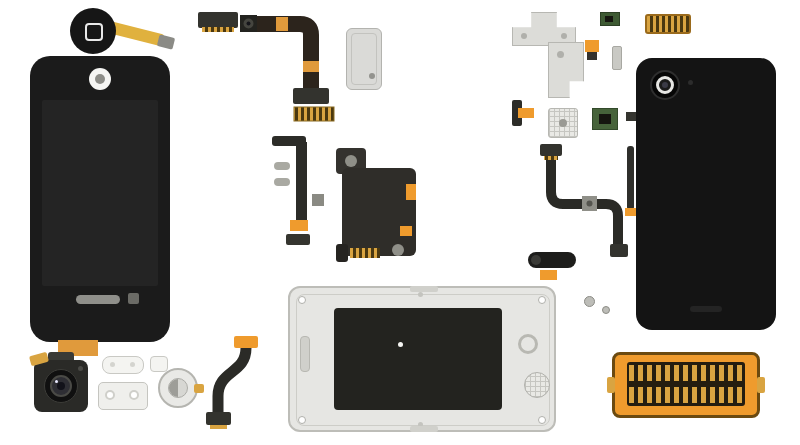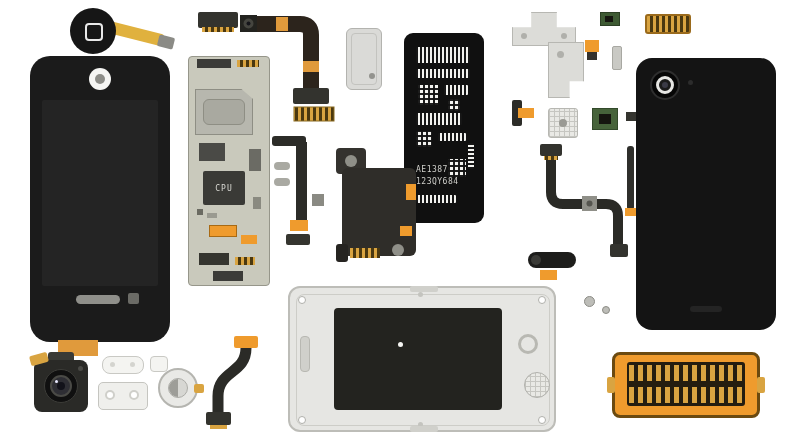--- a/index.html
+++ b/index.html
@@ -39,40 +39,20 @@
       <div class="abs r50" style="left:6px;top:6px;width:10px;height:10px;background:#8d8d88;"></div>
     </div>
     <div class="abs" style="left:12px;top:44px;width:116px;height:186px;background:#242424;border-radius:2px;"></div>
     <div class="abs" style="left:46px;top:239px;width:44px;height:9px;background:#8f8f8a;border-radius:5px;"></div>
     <div class="abs" style="left:98px;top:237px;width:11px;height:11px;background:#6b6b66;border-radius:2px;"></div>
     <div class="abs" style="left:28px;top:284px;width:40px;height:16px;background:#e09a3c;"></div>
     <div class="abs" style="left:18px;top:296px;width:26px;height:18px;background:#3a3a36;border-radius:3px;"></div>
     <div class="abs goldstripes" style="left:20px;top:312px;width:22px;height:5px;"></div>
   </div>
 
-  <div class="abs" style="left:188px;top:56px;width:80px;height:228px;background:#c9c9bc;border:1px solid #96968a;border-radius:4px;">
-    <div class="abs" style="left:8px;top:2px;width:34px;height:9px;background:#3b3b38;"></div>
-    <div class="abs goldstripes" style="left:48px;top:3px;width:22px;height:7px;"></div>
-    <div class="abs" style="left:6px;top:32px;width:56px;height:44px;background:#b7b7ae;border:1px solid #8e8e84;clip-path:polygon(0 0,80% 0,100% 22%,100% 100%,0 100%);">
-      <div class="abs" style="left:7px;top:9px;width:40px;height:24px;border:1px solid #8e8e84;border-radius:6px;background:#a9a9a0;"></div>
-    </div>
-    <div class="abs" style="left:10px;top:86px;width:26px;height:18px;background:#4a4a46;"></div>
-    <div class="abs" style="left:60px;top:92px;width:12px;height:22px;background:#6b6b64;"></div>
-    <div class="abs cpufont" style="left:14px;top:114px;width:42px;height:34px;background:#3a3a36;border-radius:2px;">
-        <span>CPU</span>
-      </div>
-    <div class="abs" style="left:64px;top:140px;width:8px;height:12px;background:#8a8a80;"></div>
-    <div class="abs" style="left:8px;top:152px;width:6px;height:6px;background:#6b6b62;"></div>
-    <div class="abs" style="left:18px;top:156px;width:10px;height:5px;background:#9a9a90;"></div>
-    <div class="abs" style="left:20px;top:168px;width:26px;height:10px;background:#ef9b2d;border:1px solid #a86a14;"></div>
-    <div class="abs" style="left:52px;top:178px;width:16px;height:9px;background:#ef9b2d;"></div>
-    <div class="abs" style="left:10px;top:196px;width:30px;height:12px;background:#35352f;"></div>
-    <div class="abs goldstripes" style="left:46px;top:200px;width:20px;height:8px;"></div>
-    <div class="abs" style="left:24px;top:214px;width:30px;height:10px;background:#3b3b38;"></div>
-  </div>
 
   <svg class="abs" style="left:190px;top:6px;" width="150" height="125" viewBox="0 0 150 125">
     <defs>
       <pattern id="gp1" width="6" height="14" patternUnits="userSpaceOnUse">
         <rect width="6" height="14" fill="#4a3810"></rect>
           <rect width="3" height="14" fill="#d9a441"></rect>
       </pattern>
     </defs>
     <rect x="8" y="6" width="40" height="16" rx="2" fill="#33332e"></rect>
     <rect x="12" y="21" width="32" height="5" fill="url(#gp1)"></rect>
@@ -94,35 +74,20 @@
     <div class="abs" style="left:46px;top:58px;width:12px;height:12px;background:#8a8a83;"></div>
     <div class="abs" style="left:24px;top:84px;width:18px;height:11px;background:#ef9b2d;"></div>
     <div class="abs" style="left:20px;top:98px;width:24px;height:11px;background:#35352f;border-radius:2px;"></div>
   </div>
 
   <div class="abs" style="left:346px;top:28px;width:34px;height:60px;background:#dadad7;border:1px solid #b3b3af;border-radius:6px;">
     <div class="abs" style="left:4px;top:4px;width:24px;height:50px;border:1px solid #c3c3bf;border-radius:4px;"></div>
     <div class="abs r50" style="left:22px;top:44px;width:6px;height:6px;background:#93938e;"></div>
   </div>
 
-  <div class="abs" style="left:404px;top:33px;width:80px;height:190px;background:#101010;border-radius:9px;">
-    <div class="abs barcode" style="left:12px;top:14px;width:54px;height:16px;"></div>
-    <div class="abs barcode" style="left:12px;top:36px;width:54px;height:9px;"></div>
-    <div class="abs qr" style="left:14px;top:52px;width:20px;height:20px;"></div>
-    <div class="abs barcode" style="left:40px;top:52px;width:24px;height:10px;"></div>
-    <div class="abs qr" style="left:44px;top:66px;width:12px;height:12px;"></div>
-    <div class="abs barcode" style="left:12px;top:80px;width:46px;height:12px;"></div>
-    <div class="abs qr" style="left:12px;top:98px;width:16px;height:16px;"></div>
-    <div class="abs barcode" style="left:34px;top:100px;width:28px;height:8px;"></div>
-    <div class="abs barcode-v" style="left:64px;top:110px;width:6px;height:26px;"></div>
-    <div class="abs qr" style="left:44px;top:126px;width:18px;height:18px;"></div>
-    <div class="abs codefont" style="left:12px;top:132px;">AE1387</div>
-    <div class="abs codefont" style="left:12px;top:144px;">123QY684</div>
-    <div class="abs barcode" style="left:12px;top:162px;width:40px;height:8px;"></div>
-  </div>
 
   <div class="abs" style="left:336px;top:148px;width:84px;height:122px;">
     <div class="abs" style="left:0;top:0;width:30px;height:26px;background:#34322e;border-radius:4px;">
       <div class="abs r50" style="left:9px;top:7px;width:12px;height:12px;background:#8f8f88;"></div>
     </div>
     <div class="abs" style="left:6px;top:20px;width:74px;height:88px;background:#2f2d29;border-radius:6px;"></div>
     <div class="abs" style="left:70px;top:36px;width:10px;height:16px;background:#ef9b2d;"></div>
     <div class="abs" style="left:64px;top:78px;width:12px;height:10px;background:#ef9b2d;"></div>
     <div class="abs goldstripes" style="left:14px;top:100px;width:30px;height:10px;"></div>
     <div class="abs r50" style="left:56px;top:96px;width:12px;height:12px;background:#8f8f88;"></div>

